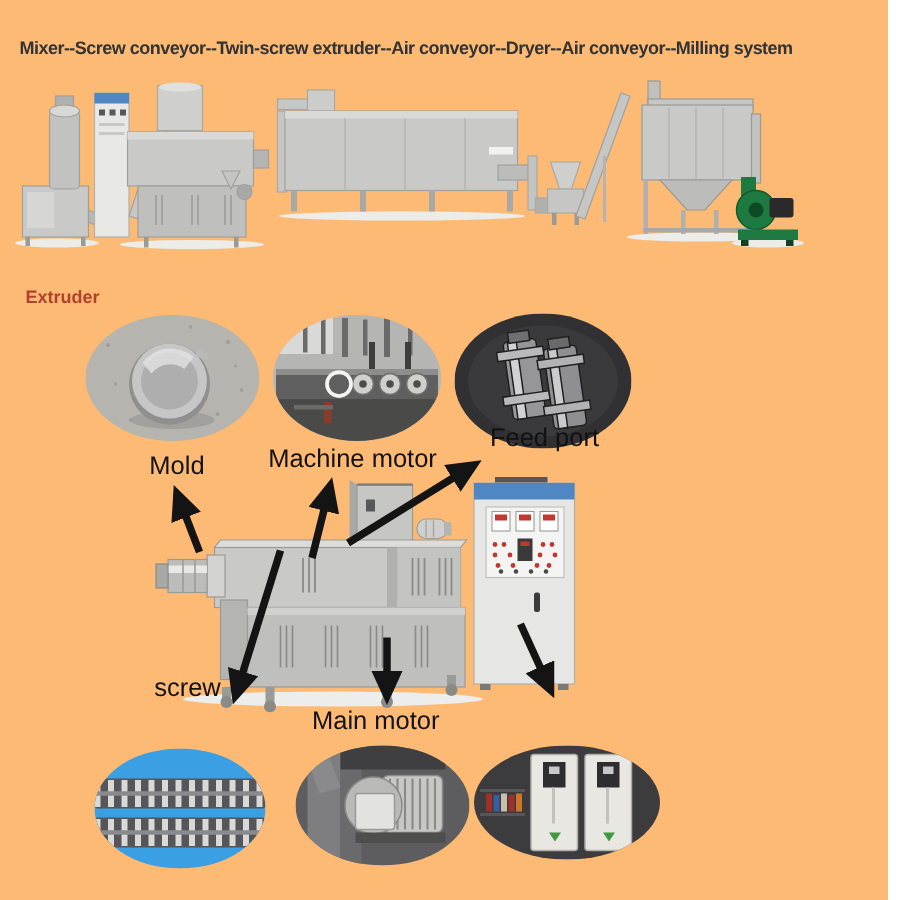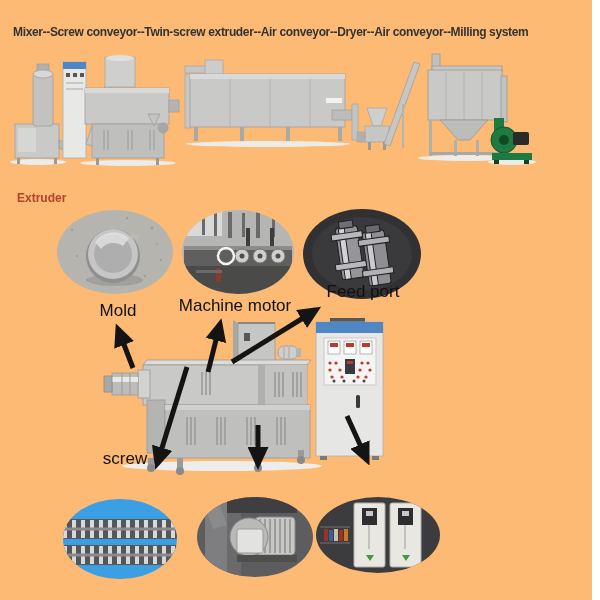--- a/index.html
+++ b/index.html
@@ -352,20 +352,21 @@
           <circle cx="262" cy="66" r="1.5"></circle>
           <circle cx="272" cy="66" r="1.5"></circle>
       </g>
       <rect x="264" y="80" width="4" height="13" rx="1.5" fill="#3a3a3c"></rect>
       <rect x="228" y="141" width="7" height="4" fill="#7a7a78"></rect>
       <rect x="280" y="141" width="7" height="4" fill="#7a7a78"></rect>
     </g>
   </svg>
 
   <div class="part-label" style="left:92px;top:448px;width:66px">screw</div>
+  <div class="part-label" style="left:198px;top:470px;width:105px">Main motor</div>
 
   <svg class="photo" style="left:63px;top:499px" width="114" height="80" viewBox="0 0 114 80">
     <defs>
         <clipPath id="screw-clip">
           <ellipse cx="57" cy="40" rx="57" ry="40"></ellipse>
         </clipPath>
       </defs>
     <g clip-path="url(#screw-clip)">
       <rect width="114" height="80" fill="#3b9fe3"></rect>
       <rect x="0" y="20" width="114" height="20" rx="2" fill="#55555a"></rect>

